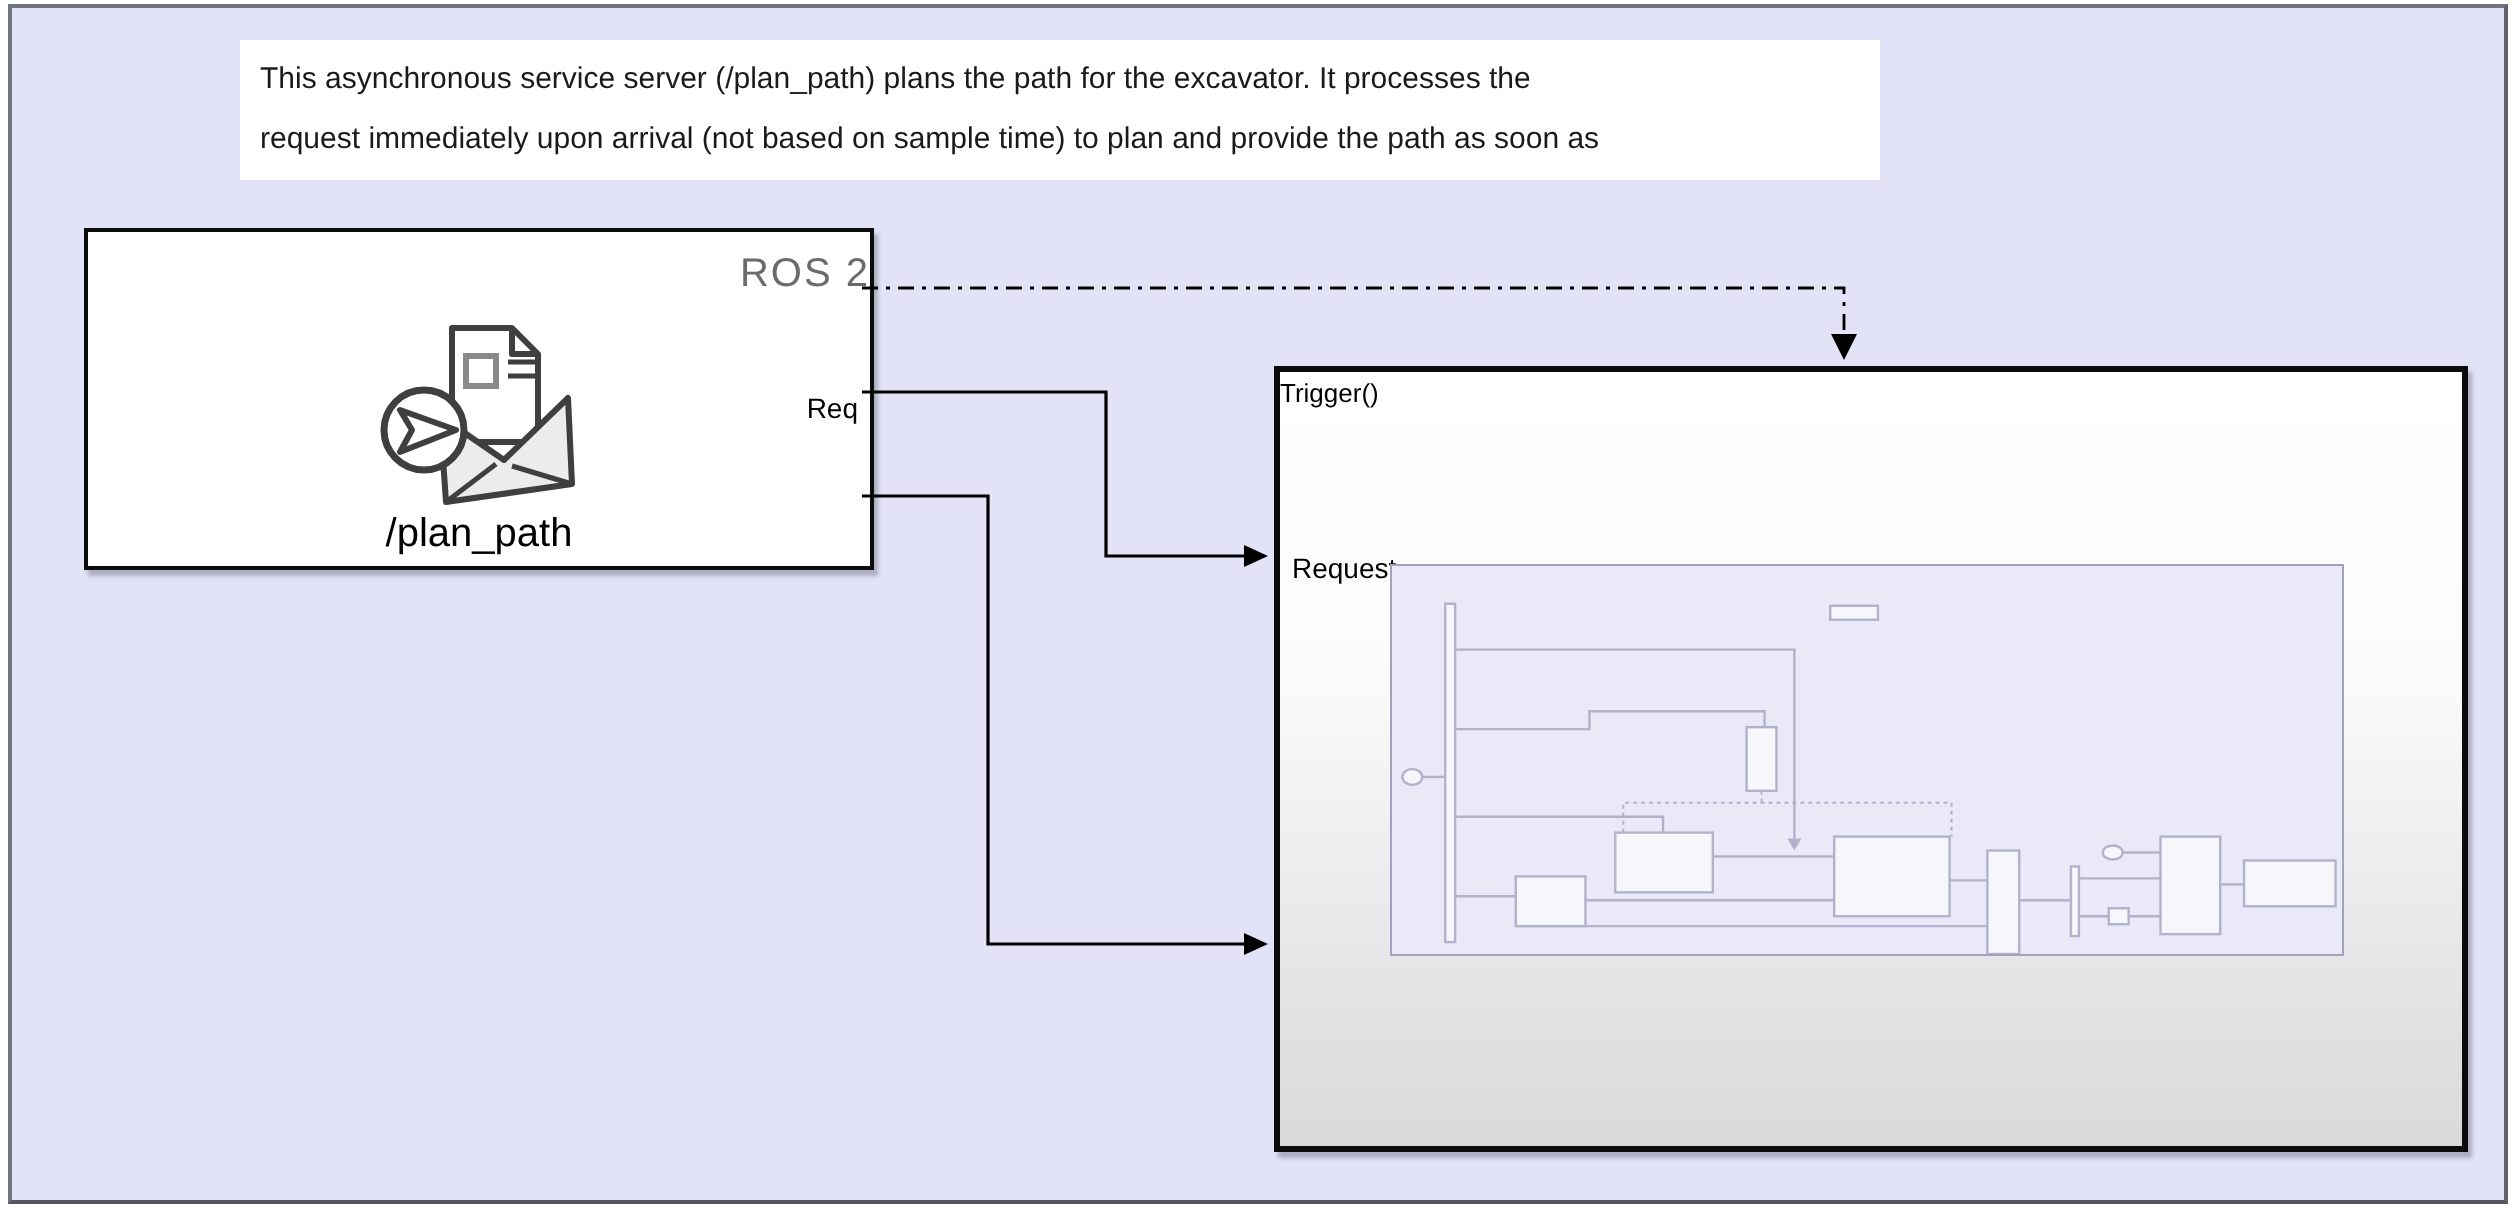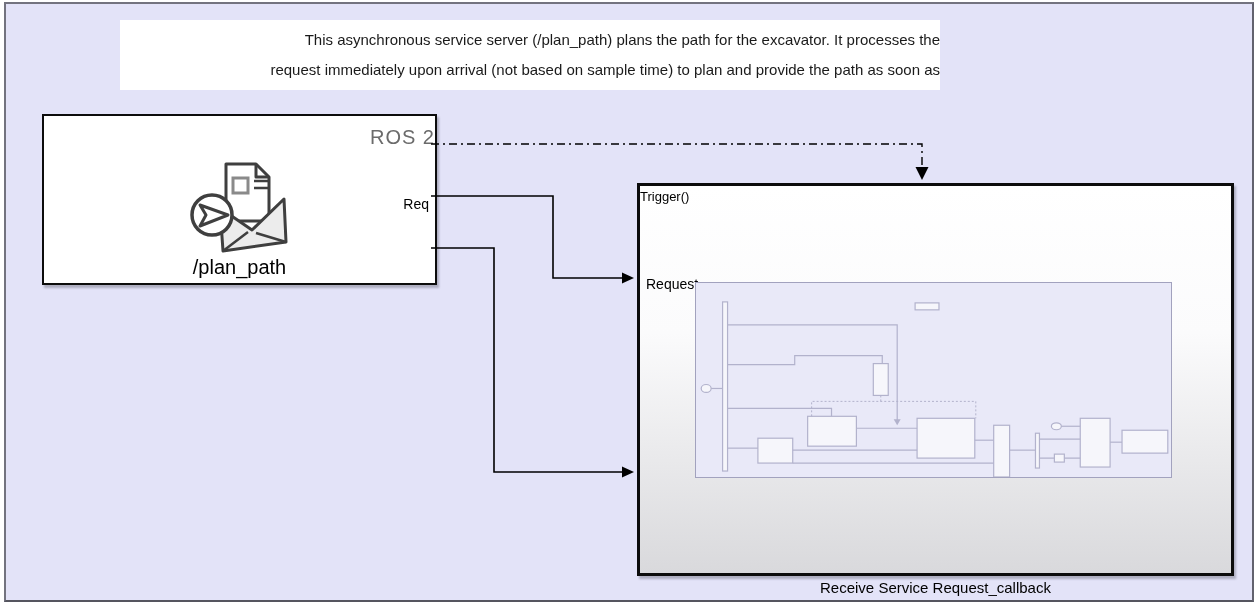--- a/index.html
+++ b/index.html
@@ -14,21 +14,21 @@
   #stage{position:relative;width:1260px;height:610px;background:#ffffff;overflow:hidden;}
   #canvas{
     position:absolute;left:4px;top:2px;width:1250px;height:600px;
     background:var(--canvas-bg);
     border:2px solid var(--canvas-border);
     border-bottom-color:#55555f;border-right-color:#62626e;
   }
   .annotation{
     position:absolute;left:114px;top:16px;width:820px;height:70px;
     background:var(--annotation-bg);color:var(--annotation-text);
-    font-size:15px;line-height:30px;padding:5px 0 0 10px;white-space:nowrap;text-align:right;
+    font-size:15px;line-height:30px;padding:5px 0 0 10px;white-space:nowrap;
   }
   .block{
     position:absolute;background:var(--block-fill);
     border:2px solid var(--block-border);
     box-shadow:2px 3px 2px rgba(108,108,125,0.45);
   }
   #ros2-block{left:36px;top:110px;width:395px;height:171px;}
   .ros2-title{
     position:absolute;left:0;top:10px;width:100%;text-align:right;
     font-size:20px;color:var(--ros2-title);letter-spacing:1px;
@@ -140,21 +140,20 @@
           <path class="pv" d="M344,157 H385"></path>
           <path class="pv" d="M366,144 H385"></path>
           <path class="pv" d="M344,176 H359 M369,176 H385"></path>
           <path class="pv" d="M415,160 H427"></path>
           <path class="pvd" d="M115,134 V119 H280 V136"></path>
           <path class="pvd" d="M184.5,113 V119"></path>
         </svg>
       </div>
     </div>
 
-    <div class="subsystem-name">Receive Service Request_callback</div>
   </div>
 
   <svg id="wires" viewBox="0 0 1260 610">
     <path class="wire-trigger" d="M431,144 H922 V167"></path>
     <path class="arrow" d="M915.5,167 L928.5,167 L922,180 Z"></path>
 
     <path class="wire" d="M431,196 H553 V278 H622"></path>
     <path class="arrow" d="M622,272.5 L634,278 L622,283.5 Z"></path>
 
     <path class="wire" d="M431,248 H494 V472 H622"></path>

